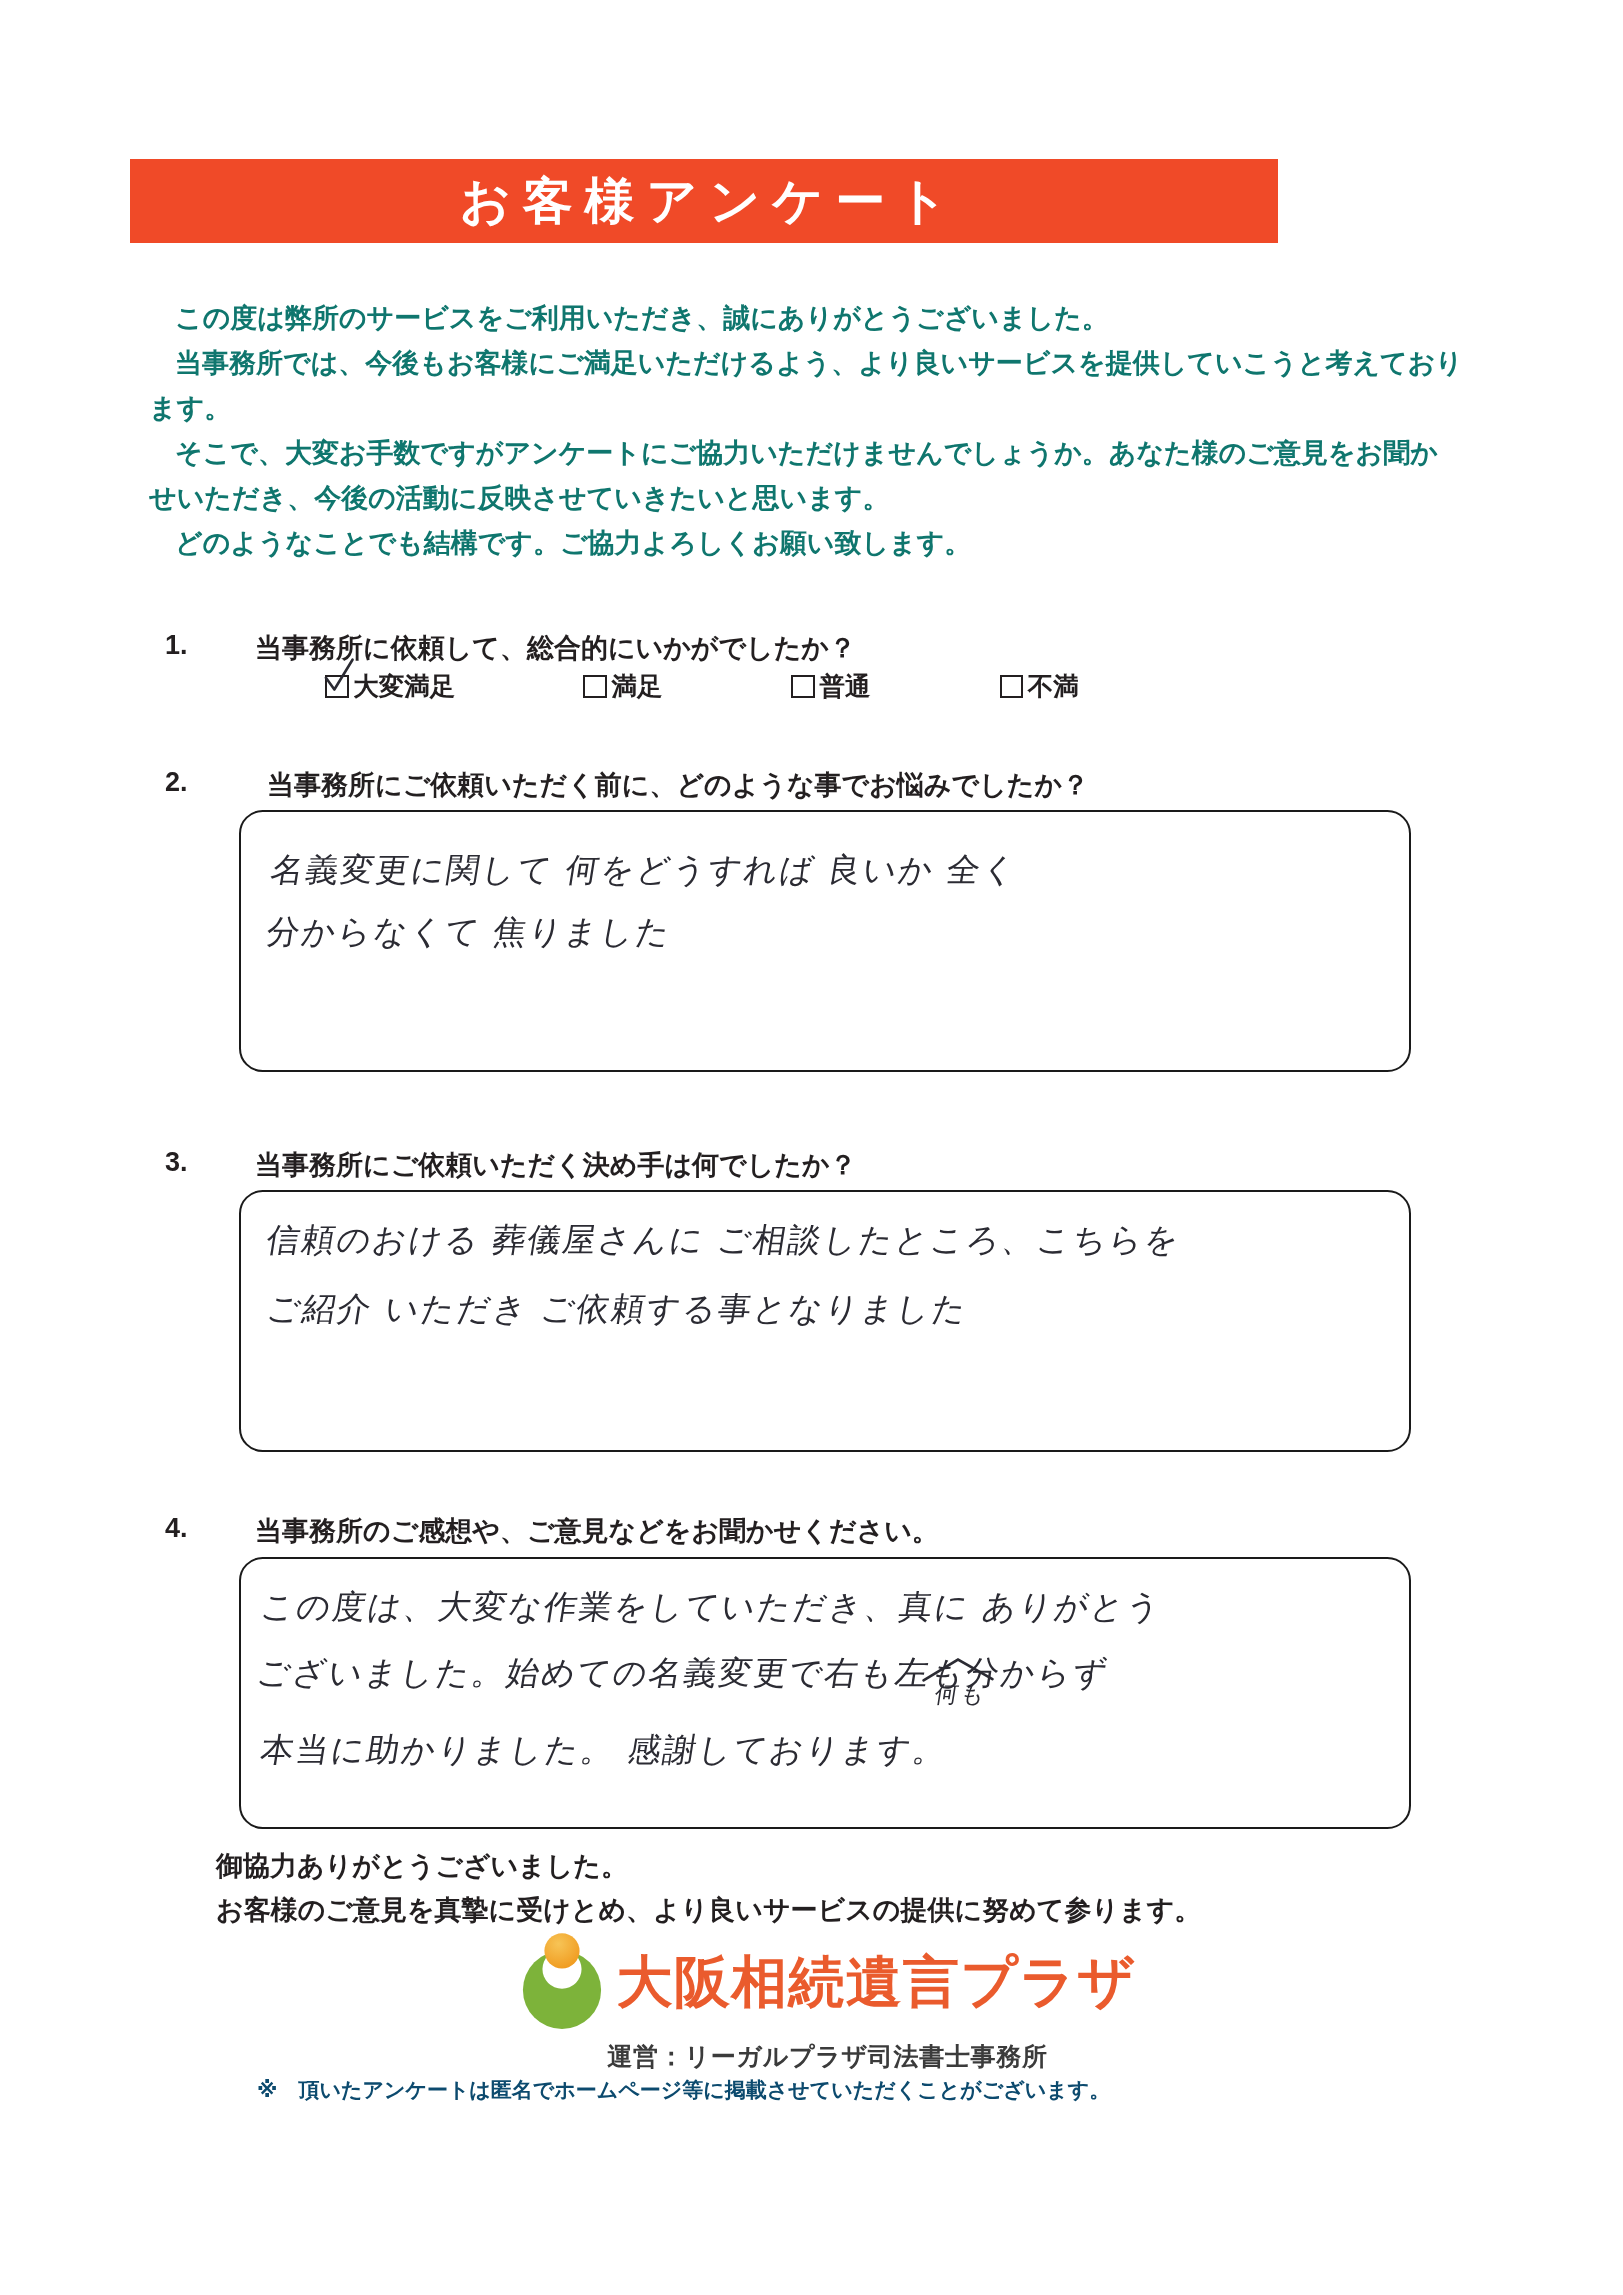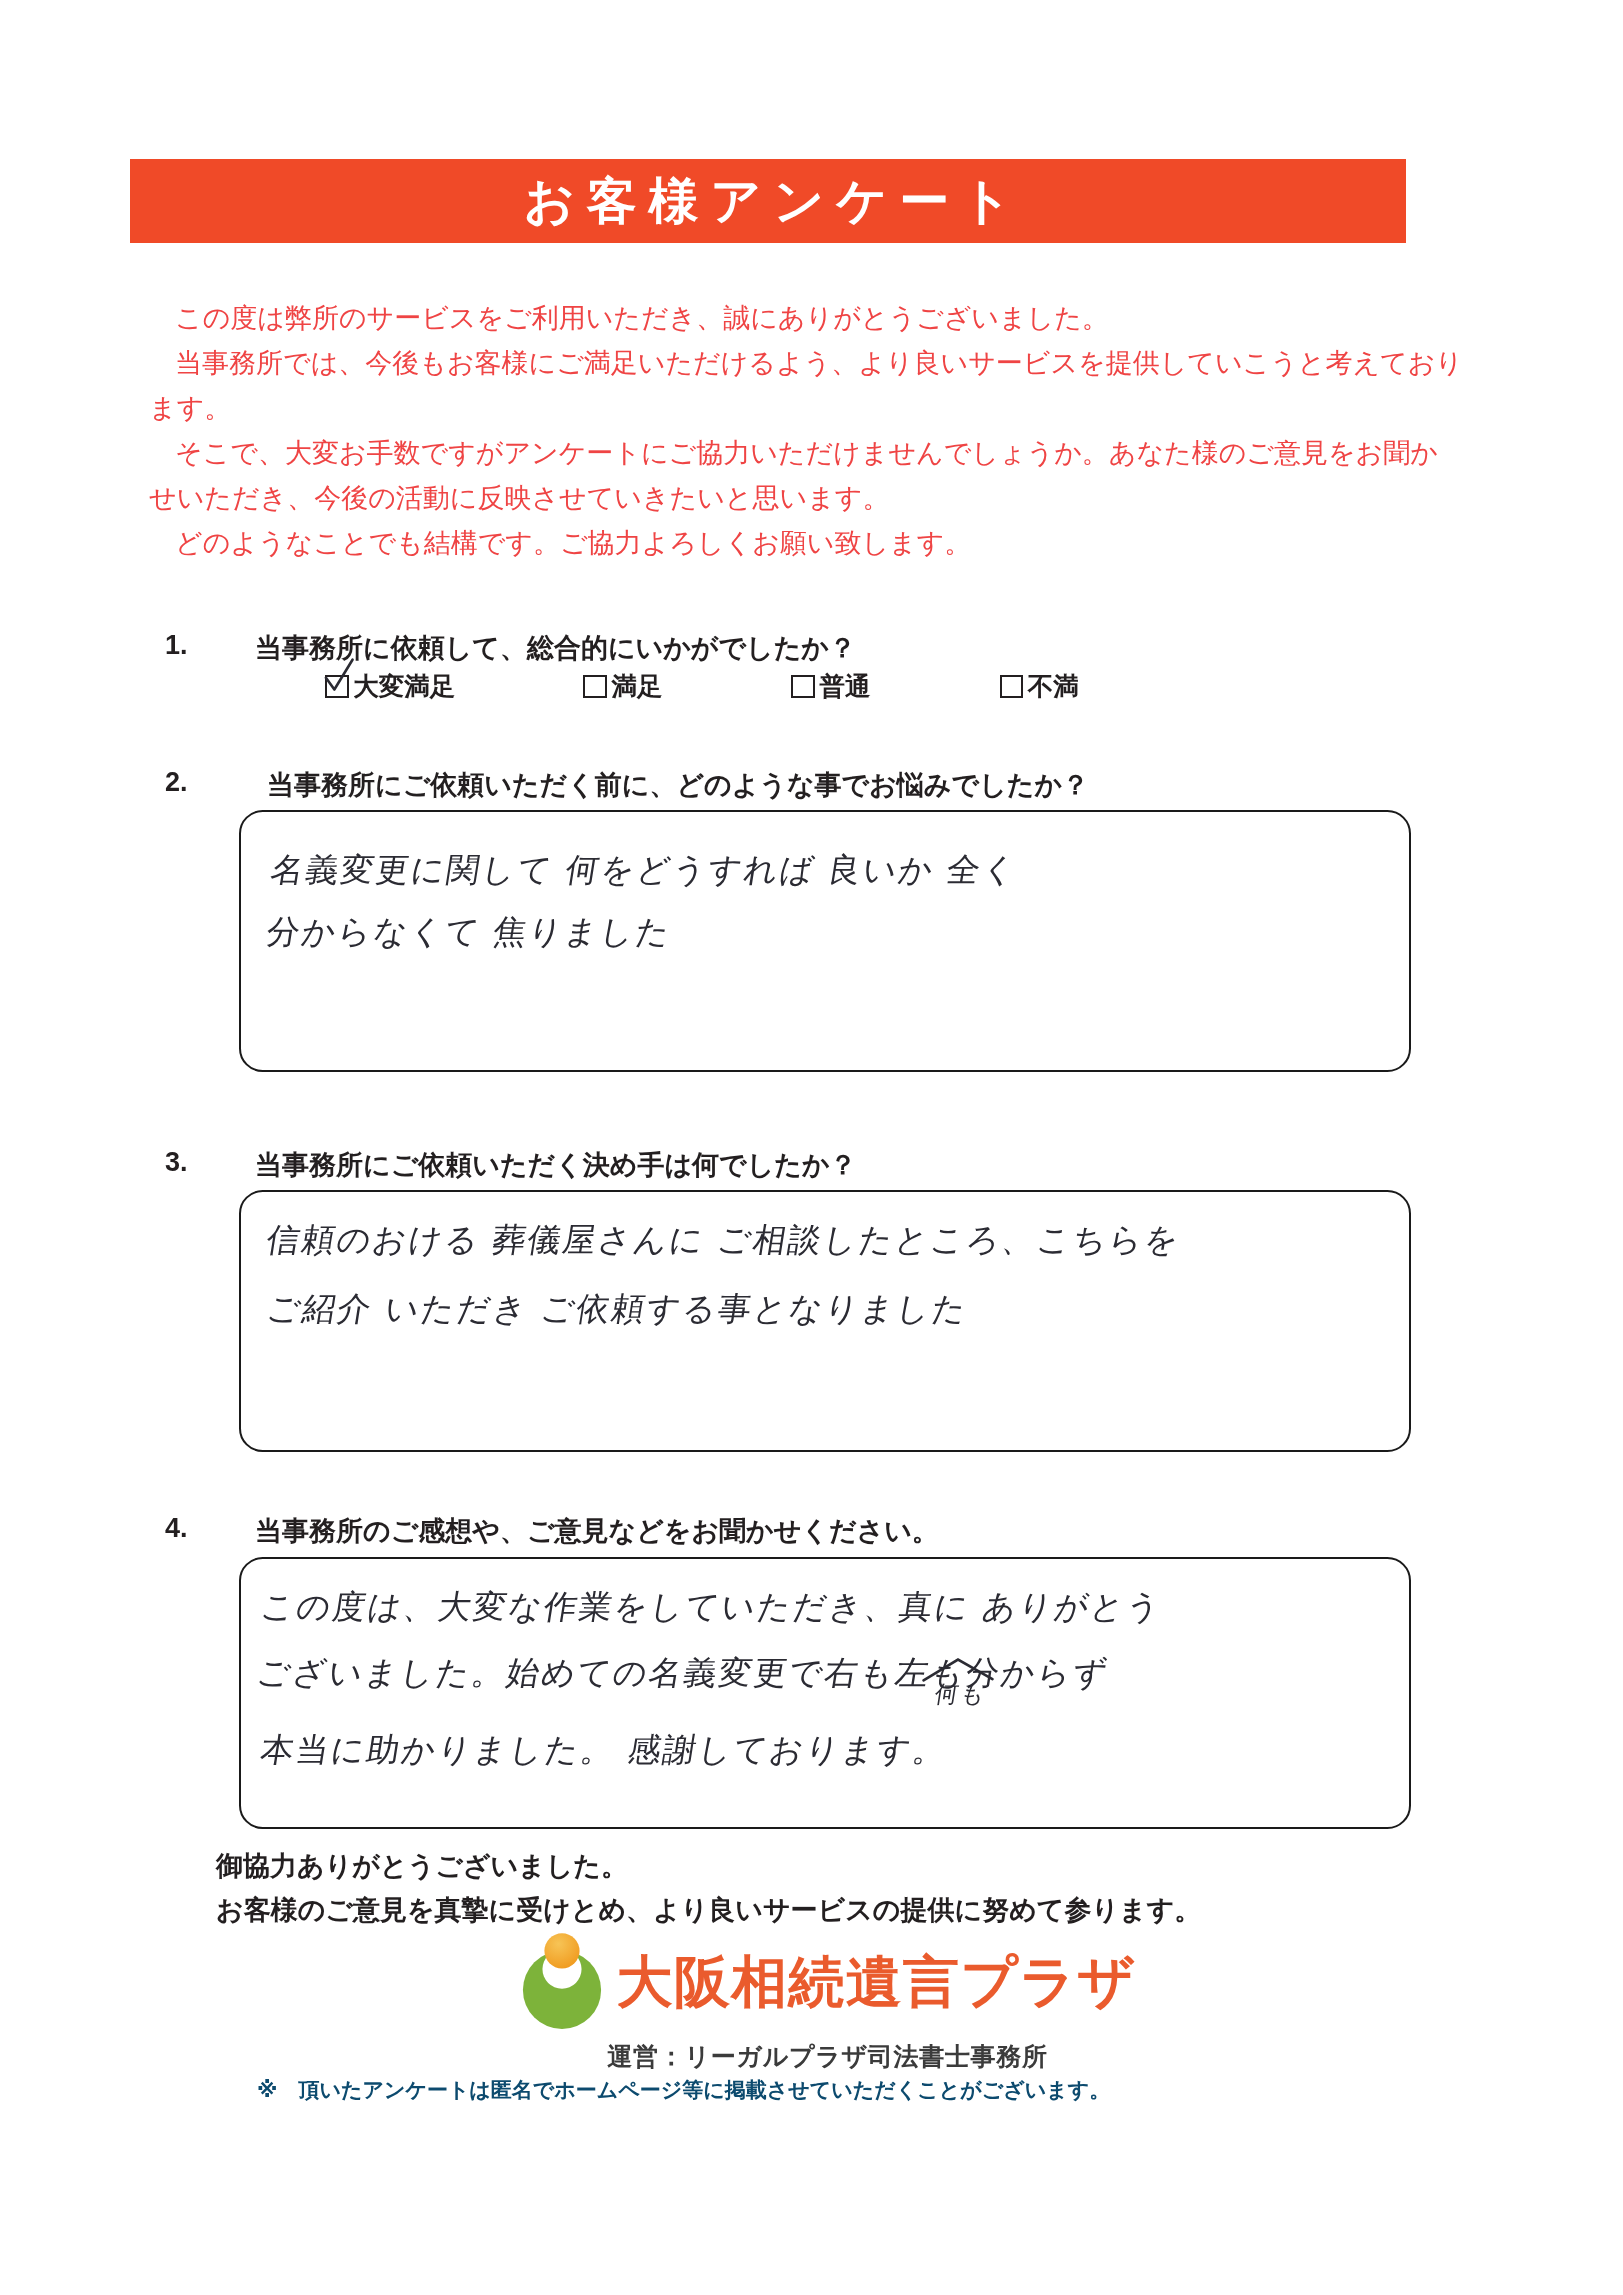--- a/index.html
+++ b/index.html
@@ -16,21 +16,21 @@
     height: 2295px;
     background: #ffffff;
     overflow: hidden;
   }
 
   
   .banner {
     position: absolute;
     left: 130px;
     top: 159px;
-    width: 1276px;
+    width: 1148px;
     height: 84px;
     background: #f04a28;
     display: flex;
     align-items: center;
     justify-content: center;
   }
   .banner-title {
     color: #ffffff;
     font-size: 50px;
     font-weight: bold;
@@ -41,22 +41,22 @@
   }
 
   
   .intro {
     position: absolute;
     left: 149px;
     top: 296px;
     width: 1316px;
     font-size: 27px;
     line-height: 45px;
-    color: #ef4444;
-    font-weight: 400;
+    color: #0f766e;
+    font-weight: 700;
   }
   .intro p {
     margin: 0;
     text-indent: 26px;
   }
   .intro p.first {
     text-indent: 26px;
   }
 
   

